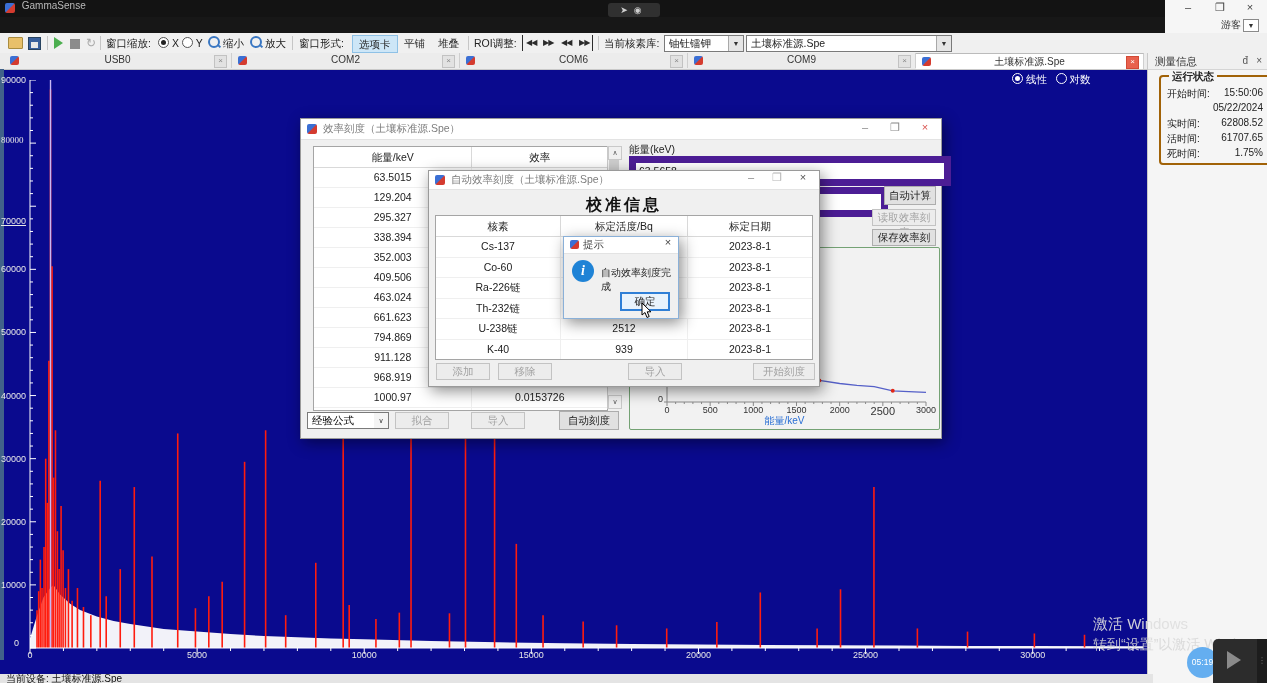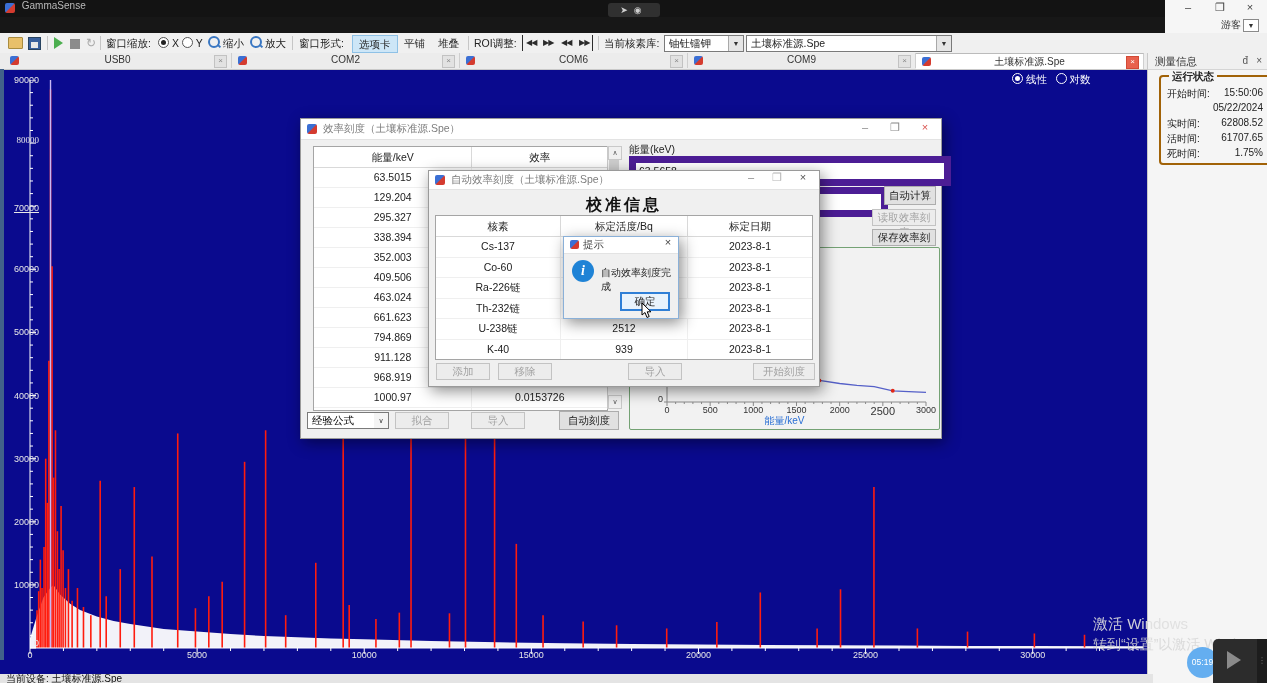--- a/index.html
+++ b/index.html
@@ -58,21 +58,21 @@
   .panel-hd{position:absolute;left:0;top:0;width:100%;height:16px;background:#f0f0f0;border-bottom:1px solid #d5d5d5;}
   .panel-hd .t{position:absolute;left:7px;top:2px;font-size:10.5px;color:#333;}
   .panel-hd .pin{position:absolute;right:20px;top:2px;font-size:10px;color:#555;}
   .panel-hd .x{position:absolute;right:6px;top:2px;font-size:10px;color:#555;}
   .groupbox{position:absolute;left:11px;top:22px;width:108px;height:86px;border:2px solid #a16207;border-radius:4px;}
   .groupbox .legend{position:absolute;left:8px;top:-7px;background:#f5f5f5;padding:0 3px;font-size:10.5px;font-weight:bold;color:#222;}
   .grow{position:absolute;left:6px;right:6px;font-size:10px;color:#222;}
   .grow .v{position:absolute;right:0;}
   
   .spec-edge{left:0;top:69px;width:4px;height:591px;background:#41628a;}
-  .ylab{position:absolute;color:#e8e8e8;font-size:9px;width:38px;text-align:right;}
+  .ylab{position:absolute;color:#e8e8e8;font-size:9px;width:18px;text-align:right;}
   .xlab{position:absolute;color:#e8e8e8;font-size:9px;transform:translateX(-50%);}
   .lin-log{position:absolute;left:1012px;top:72px;color:#fff;font-size:10.5px;}
   .wradio{display:inline-block;width:9px;height:9px;border:1px solid #fff;border-radius:50%;background:#0a0a8e;position:relative;top:1px;}
   .wradio.sel:before{content:"";position:absolute;left:2px;top:2px;width:5px;height:5px;border-radius:50%;background:#fff;}
   
   .statusbar{left:0;top:660px;width:1147px;height:14px;background:#f0f0f0;border-top:1px solid #9a9a9a;
     font-size:10px;color:#111;line-height:14px;}
   .statusbar span{margin-left:22px;}
   .statusbar span:first-child{margin-left:8px;}
   .bottombar{left:0;top:674px;width:1147px;height:9px;background:#e4e4e4;font-size:10px;color:#111;line-height:10px;padding-left:6px;}
@@ -371,21 +371,21 @@
       <line x1="1071.5495495495495" x2="1071.5495495495495" y1="568" y2="571" stroke="#fff" stroke-width="1"></line>
       <line x1="1104.972972972973" x2="1104.972972972973" y1="568" y2="571" stroke="#fff" stroke-width="1"></line>
     </svg>
   <div id="spec-ylabels">
       <div class="ylab" style="left: 1px; top: 579.889px;">10000</div>
       <div class="ylab" style="left: 1px; top: 516.778px;">20000</div>
       <div class="ylab" style="left: 1px; top: 453.667px;">30000</div>
       <div class="ylab" style="left: 1px; top: 390.556px;">40000</div>
       <div class="ylab" style="left: 1px; top: 327.444px;">50000</div>
       <div class="ylab" style="left: 1px; top: 264.333px;">60000</div>
-      <div class="ylab" style="left: 1px; top: 203px; text-decoration: underline;">70000</div>
+      <div class="ylab" style="left: 1px; top: 216px; text-decoration: underline;">70000</div>
       <div class="ylab" style="left: 1px; top: 135px; font-family: Liberation Serif, serif;">80000</div>
       <div class="ylab" style="left: 1px; top: 75px;">90000</div>
       <div class="ylab" style="left: 1px; top: 638px;">0</div>
     </div>
   <div id="spec-xlabels">
       <div class="xlab" style="left: 30px; top: 650px;">0</div>
       <div class="xlab" style="left: 197.117px; top: 650px;">5000</div>
       <div class="xlab" style="left: 364.234px; top: 650px;">10000</div>
       <div class="xlab" style="left: 531.351px; top: 650px;">15000</div>
       <div class="xlab" style="left: 698.468px; top: 650px;">20000</div>

